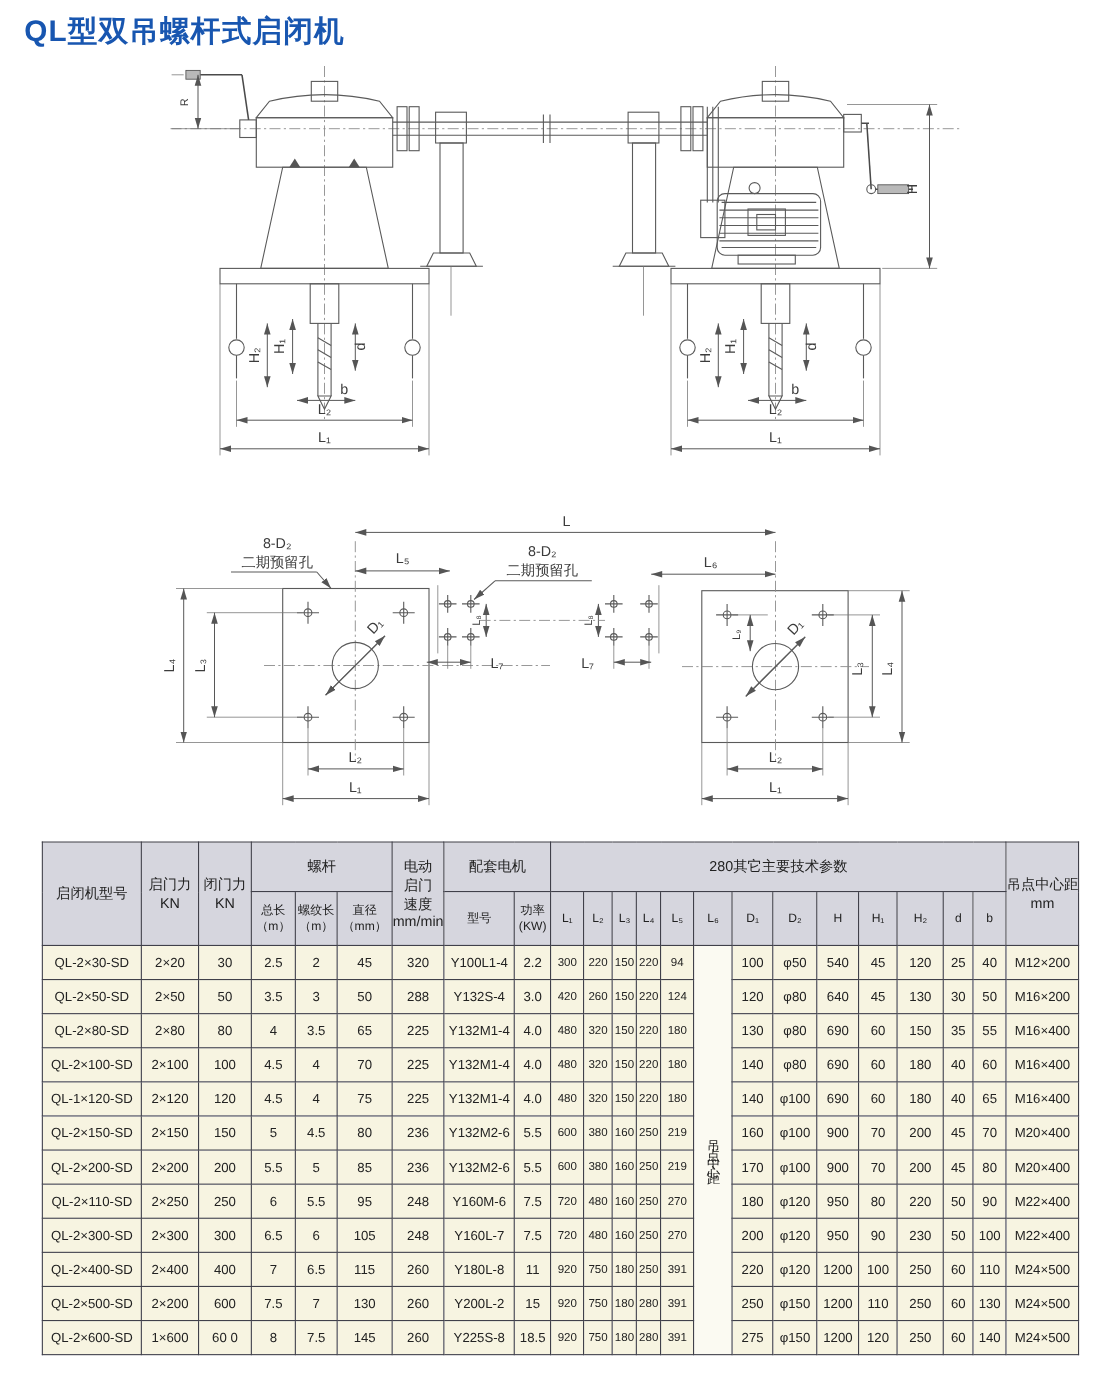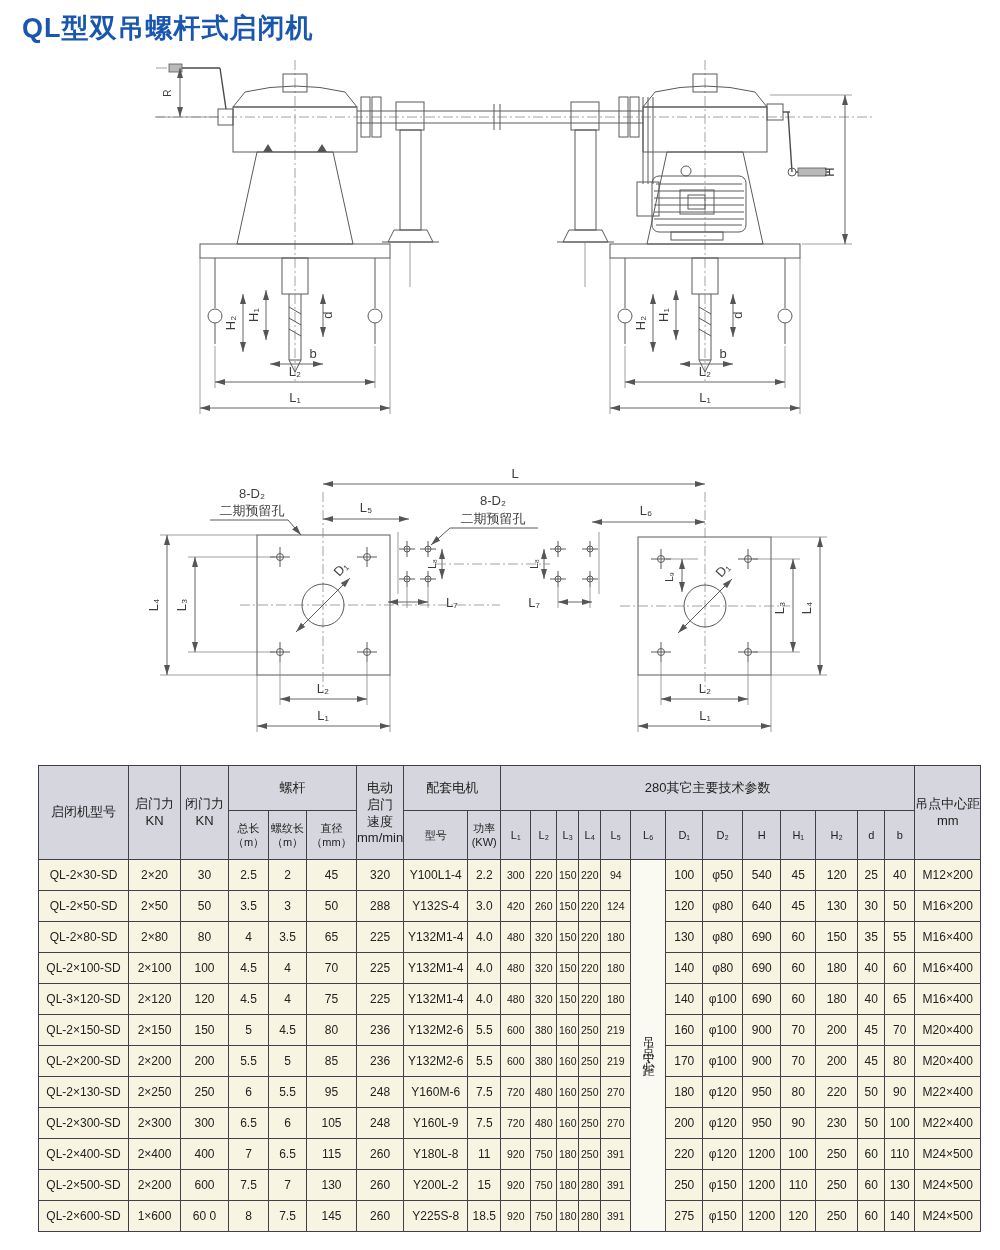--- a/index.html
+++ b/index.html
@@ -556,21 +556,21 @@
           <td>140</td>
           <td>φ80</td>
           <td>690</td>
           <td>60</td>
           <td>180</td>
           <td>40</td>
           <td>60</td>
           <td>M16×400</td>
         </tr>
         <tr>
-          <td>QL-3×120-SD</td>
+          <td>QL-1×120-SD</td>
           <td>2×120</td>
           <td>120</td>
           <td>4.5</td>
           <td>4</td>
           <td>75</td>
           <td>225</td>
           <td>Y132M1-4</td>
           <td>4.0</td>
           <td class="narrow">480</td>
           <td class="narrow">320</td>
@@ -628,21 +628,21 @@
           <td>170</td>
           <td>φ100</td>
           <td>900</td>
           <td>70</td>
           <td>200</td>
           <td>45</td>
           <td>80</td>
           <td>M20×400</td>
         </tr>
         <tr>
-          <td>QL-2×130-SD</td>
+          <td>QL-2×110-SD</td>
           <td>2×250</td>
           <td>250</td>
           <td>6</td>
           <td>5.5</td>
           <td>95</td>
           <td>248</td>
           <td>Y160M-6</td>
           <td>7.5</td>
           <td class="narrow">720</td>
           <td class="narrow">480</td>
@@ -659,21 +659,21 @@
           <td>M22×400</td>
         </tr>
         <tr>
           <td>QL-2×300-SD</td>
           <td>2×300</td>
           <td>300</td>
           <td>6.5</td>
           <td>6</td>
           <td>105</td>
           <td>248</td>
-          <td>Y160L-9</td>
+          <td>Y160L-7</td>
           <td>7.5</td>
           <td class="narrow">720</td>
           <td class="narrow">480</td>
           <td class="narrow">160</td>
           <td class="narrow">250</td>
           <td class="narrow">270</td>
           <td>200</td>
           <td>φ120</td>
           <td>950</td>
           <td>90</td>

